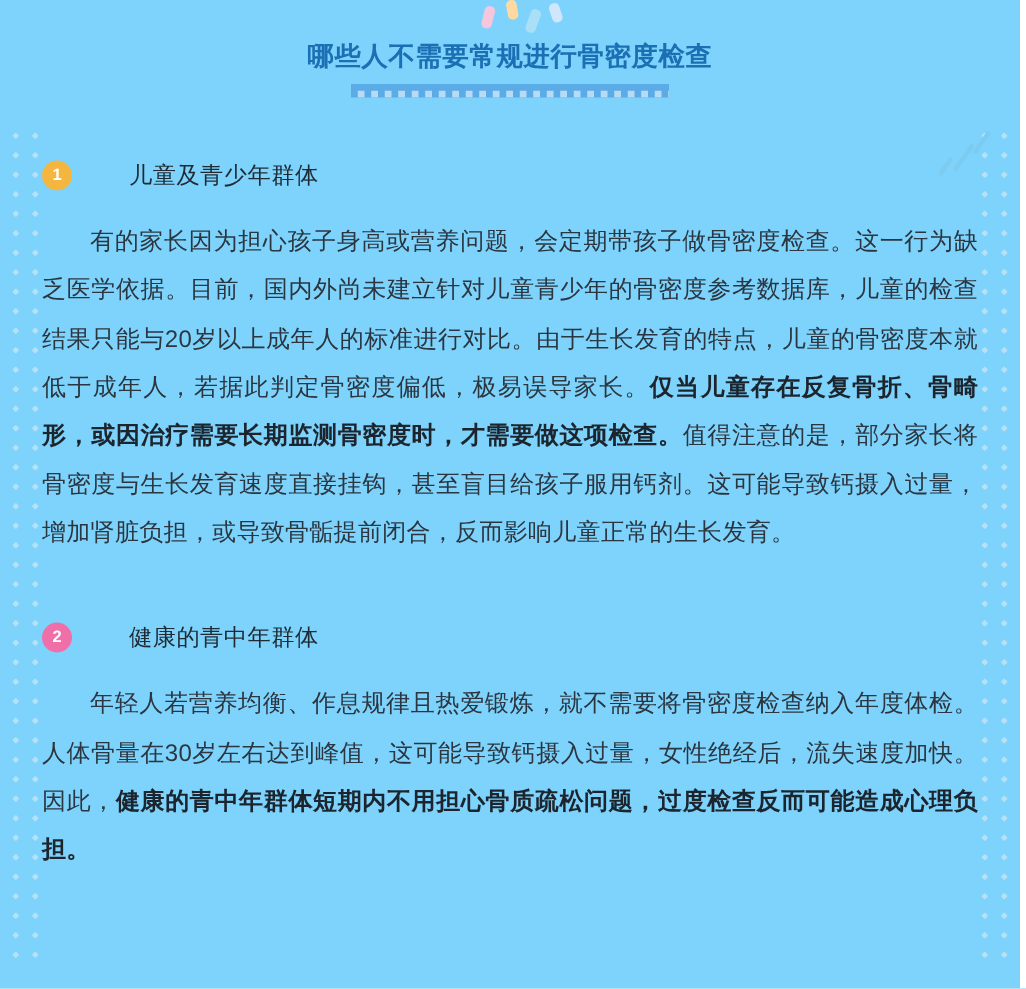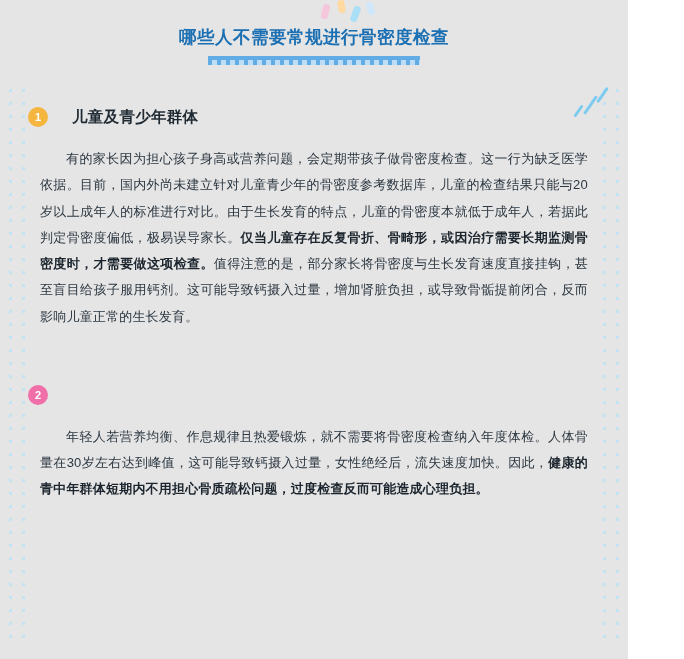--- a/index.html
+++ b/index.html
@@ -8,24 +8,24 @@
   }
   body {
     width: 684px;
     height: 659px;
     background: #ffffff;
     font-family: "Liberation Sans", sans-serif;
     overflow: hidden;
   }
   .page {
     position: relative;
-    width: 628px;
+    width: 680px;
     height: 659px;
     box-sizing: border-box;
-    background: #e5e5e5;
+    background: #7dd3fc;
     overflow: hidden;
   }
 
   
   .dot-rail {
     position: absolute;
     top: 84px;
     width: 26px;
     height: 560px;
     background-image: radial-gradient(#bfe3f5 1.7px, transparent 1.8px);
@@ -111,36 +111,36 @@
     color: #ffffff;
     font-size: 11px;
     line-height: 20px;
     text-align: center;
     font-weight: bold;
     flex: 0 0 auto;
   }
   .badge-1 { background: #f5b63f; }
   .badge-2 { background: #f06fa8; }
   .sec-title {
-    margin-left: 24px;
+    margin-left: 38px;
     font-size: 15.5px;
-    font-weight: bold;
+    font-weight: normal;
     color: #1f2a33;
     letter-spacing: .3px;
     text-align: center;
   }
 
   .para {
-    font-size: 13px;
+    font-size: 16px;
     line-height: 2.02;
     color: #2b3640;
     text-align: justify;
     text-indent: 2em;
     letter-spacing: .2px;
-    margin: 12px;
+    margin: 0;
   }
   .para b { font-weight: bold; color: #1c252e; }
 
   .gap-1 { height: 40px; }
 </style>
 </head>
 <body>
 
 <div class="page">
 
@@ -169,18 +169,19 @@
         <div class="sec-title">儿童及青少年群体</div>
       </div>
       <p class="para"><span>有的家长因为担心孩子身高或营养问题，会定期带孩子做骨密度检查。这一行为缺乏医学依据。目前，国内外尚未建立针对儿童青少年的骨密度参考数据库，儿童的检查结果只能与20岁以上成年人的标准进行对比。由于生长发育的特点，儿童的骨密度本就低于成年人，若据此判定骨密度偏低，极易误导家长。</span><b>仅当儿童存在反复骨折、骨畸形，或因治疗需要长期监测骨密度时，才需要做这项检查。</b><span>值得注意的是，部分家长将骨密度与生长发育速度直接挂钩，甚至盲目给孩子服用钙剂。这可能导致钙摄入过量，增加肾脏负担，或导致骨骺提前闭合，反而影响儿童正常的生长发育。</span></p>
     </div>
 
     <div class="gap-1"></div>
 
     <div class="section">
       <div class="sec-head">
         <div class="badge badge-2">2</div>
+        <div class="sec-title">健康的青中年群体</div>
       </div>
       <p class="para"><span>年轻人若营养均衡、作息规律且热爱锻炼，就不需要将骨密度检查纳入年度体检。人体骨量在30岁左右达到峰值，这可能导致钙摄入过量，女性绝经后，流失速度加快。因此，</span><b>健康的青中年群体短期内不用担心骨质疏松问题，过度检查反而可能造成心理负担。</b></p>
     </div>
 
   </div>
 </div>
 
 </body></html>

